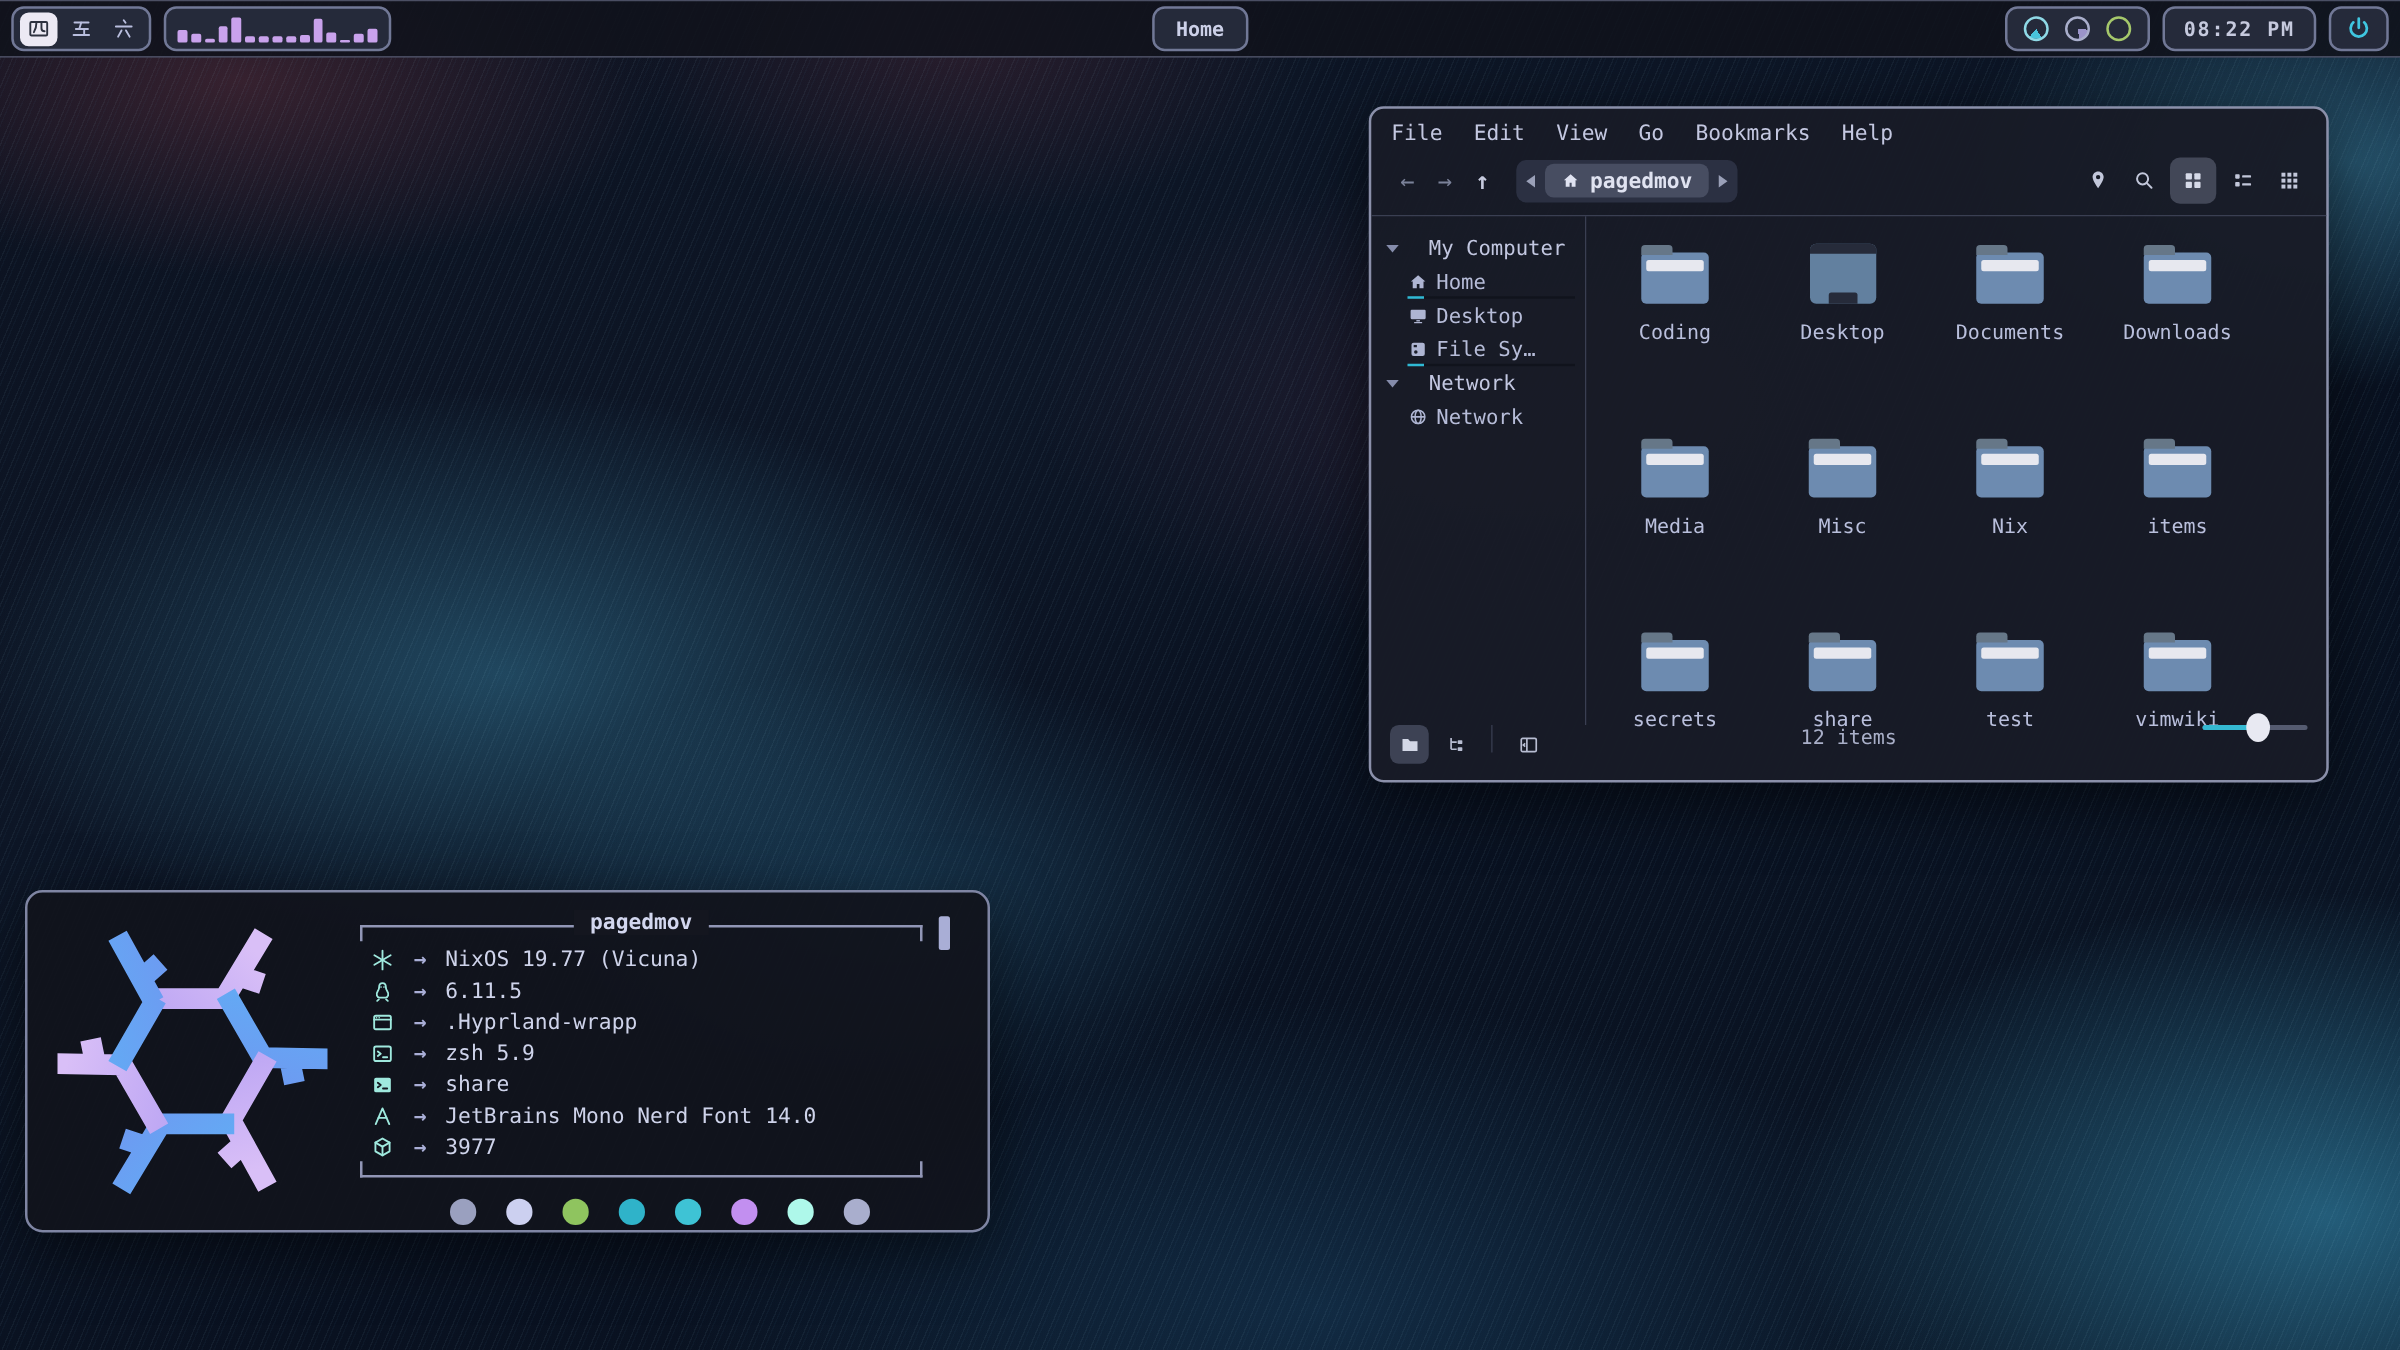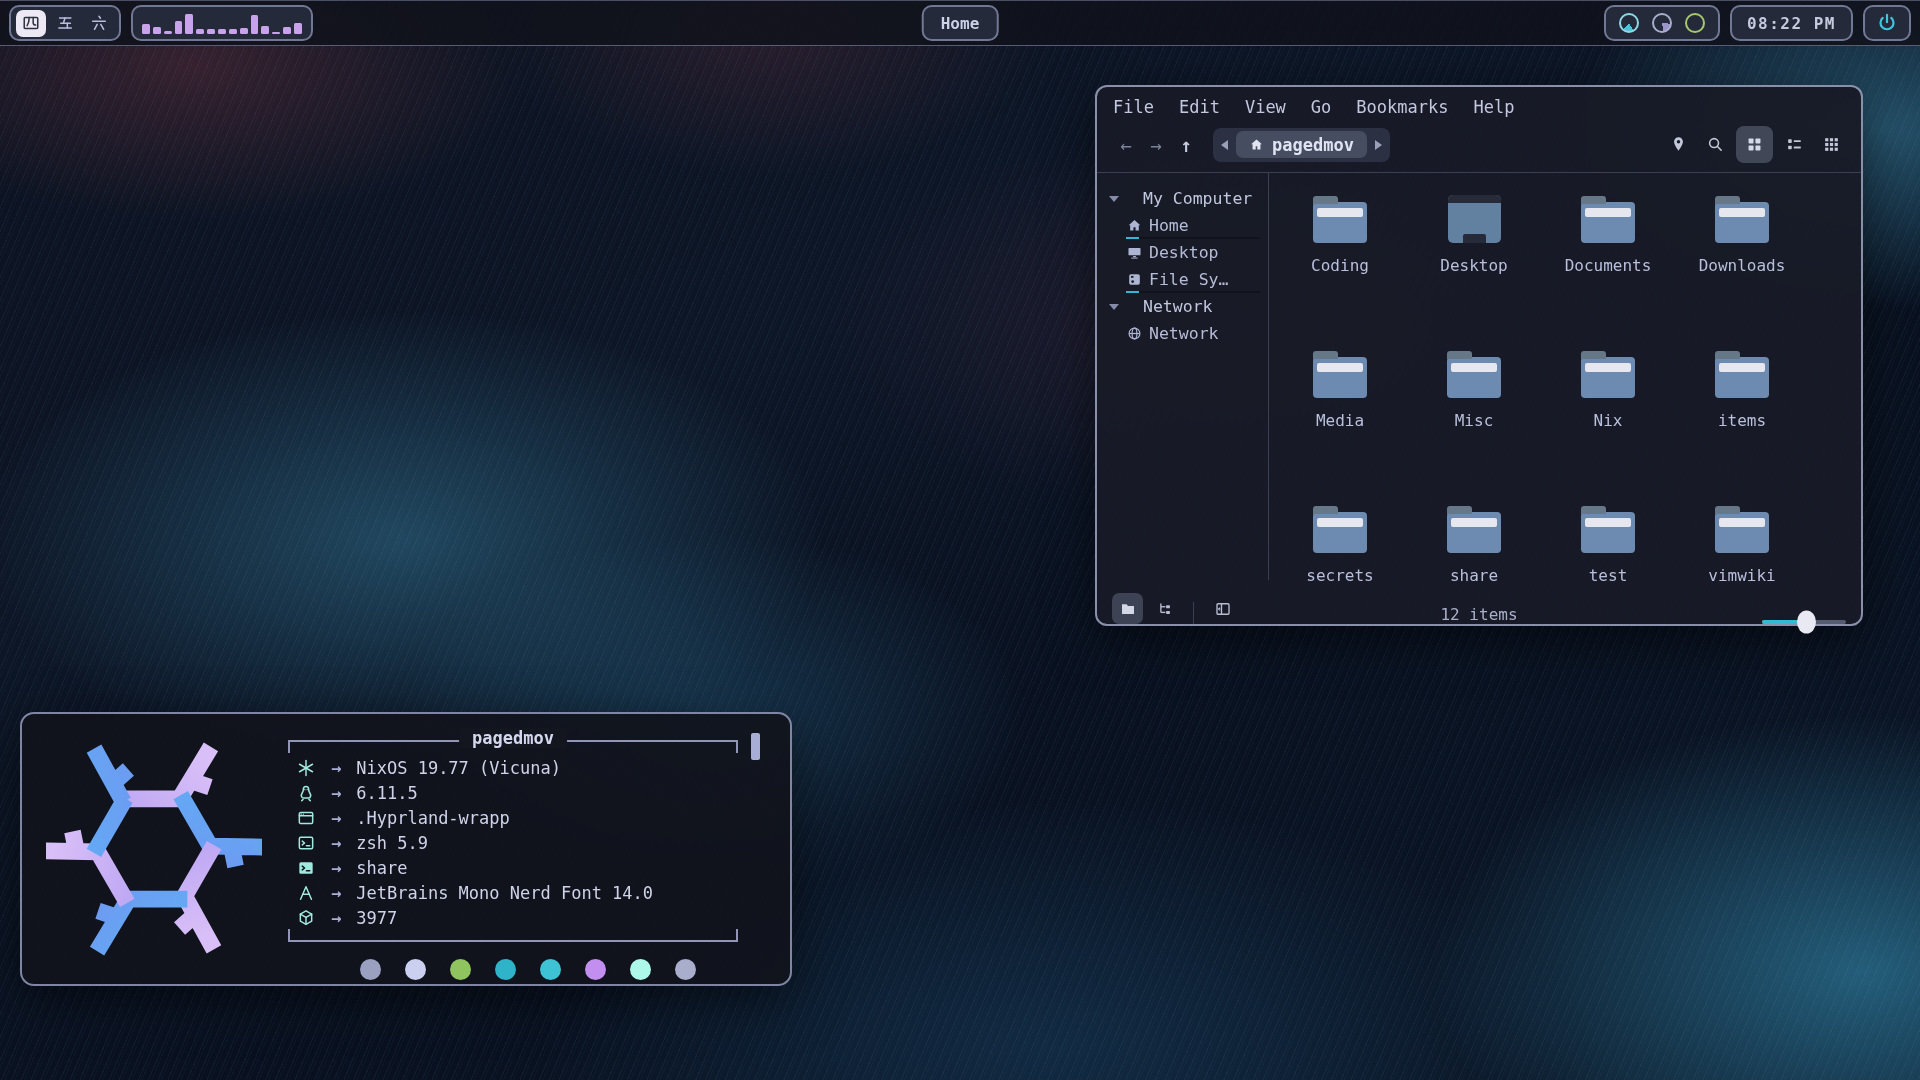--- a/index.html
+++ b/index.html
@@ -100,21 +100,21 @@
     background:#678!important; background:#66839f; border-radius:3px 3px 0 0; }
   .ficon.folder::after{ content:""; position:absolute; top:6px; left:4px; right:4px; height:9px;
     background:#e7e8ef; border-radius:2px; }
   .ficon.monitor{ width:53px; height:48px; background:#62809f; border-radius:5px; }
   .ficon.monitor::before{ content:""; position:absolute; top:0; left:0; right:0; height:8px;
     background:#262b3a; border-radius:5px 5px 0 0; }
   .ficon.monitor::after{ content:""; position:absolute; bottom:0; left:15px; width:23px; height:9px;
     background:#262b3a; border-radius:2px 2px 0 0; }
   .flabel{ font-size:16px; color:#b9bfdc; }
 
-  .fm-statusbar{ height:44px; display:flex; align-items:flex-end; padding:0 15px; gap:6px; position:relative; }
+  .fm-statusbar{ height:44px; display:flex; align-items:flex-start; padding:0 15px; gap:6px; position:relative; }
   .st-btn{ width:31px; height:31px; display:grid; place-items:center; border-radius:7px; }
   .st-btn.active{ background:#3d4254; }
   .st-btn svg{ width:18px; height:18px; }
   .st-div{ width:1px; height:22px; background:#3a3f52; margin:0 7px; }
   .st-items{ position:absolute; left:0; right:0; text-align:center; color:#a9afc8; font-size:16px; pointer-events:none; }
   .zoom-slider{ margin-left:auto; width:84px; height:4px; background:#555b70; border-radius:2px; position:relative; }
   .zoom-fill{ height:100%; background:#35b9d2; border-radius:2px; }
   .zoom-thumb{ position:absolute; top:50%; transform:translateY(-50%); width:19px; height:23px;
     background:#e8e9f2; border-radius:50%; margin-left:-9px; }
 

